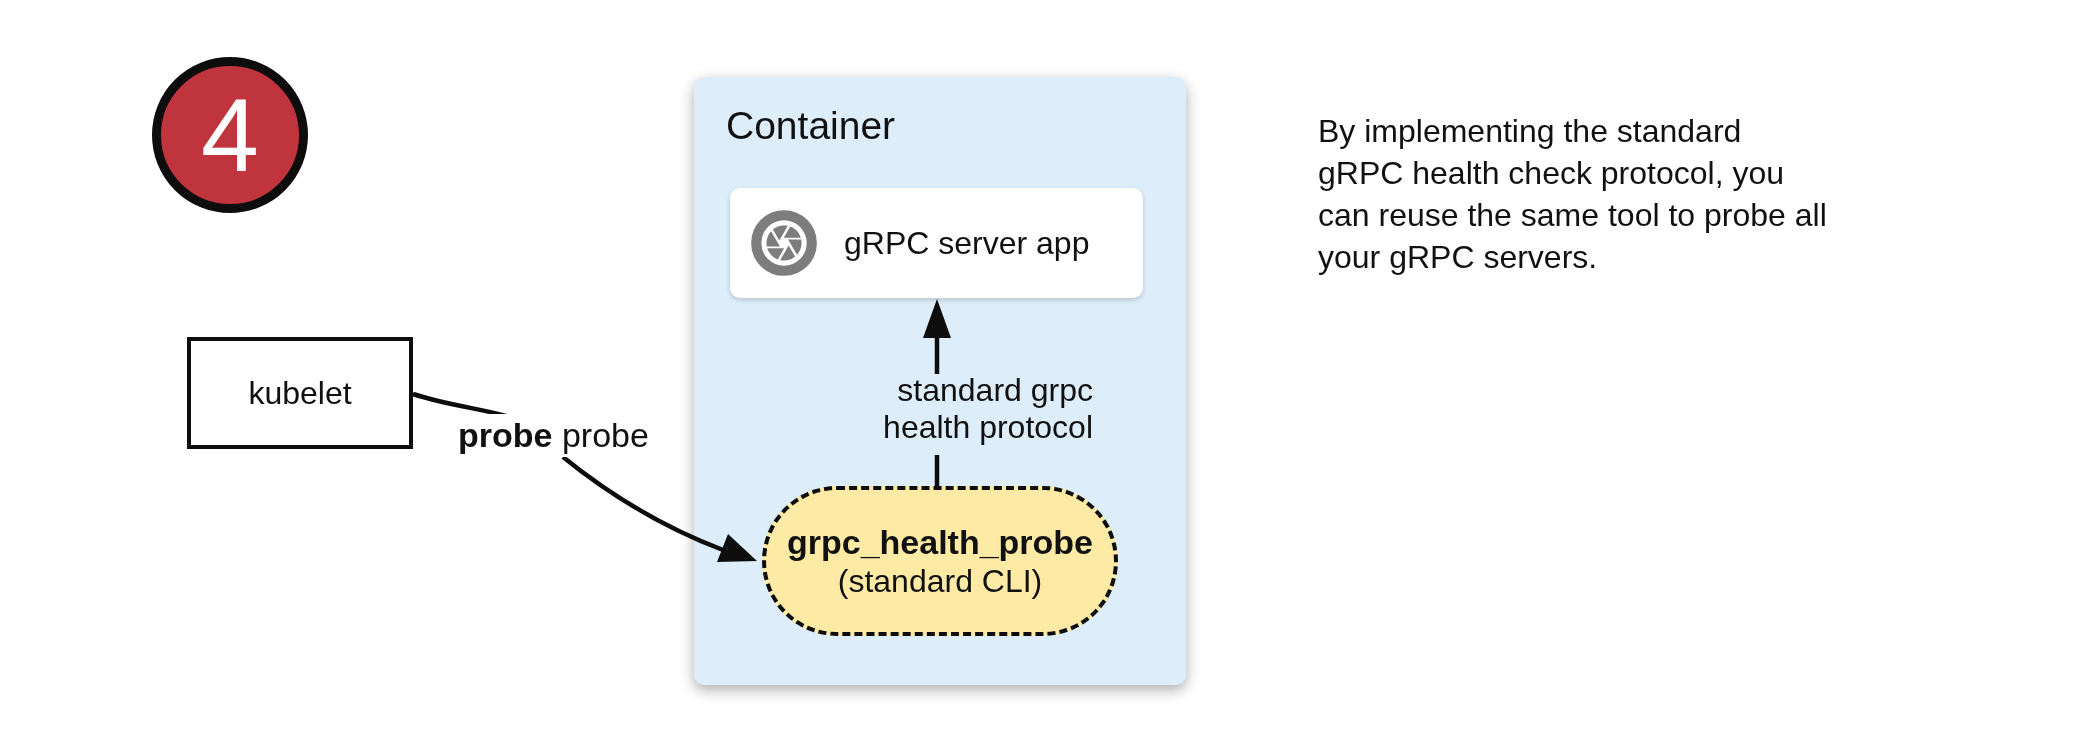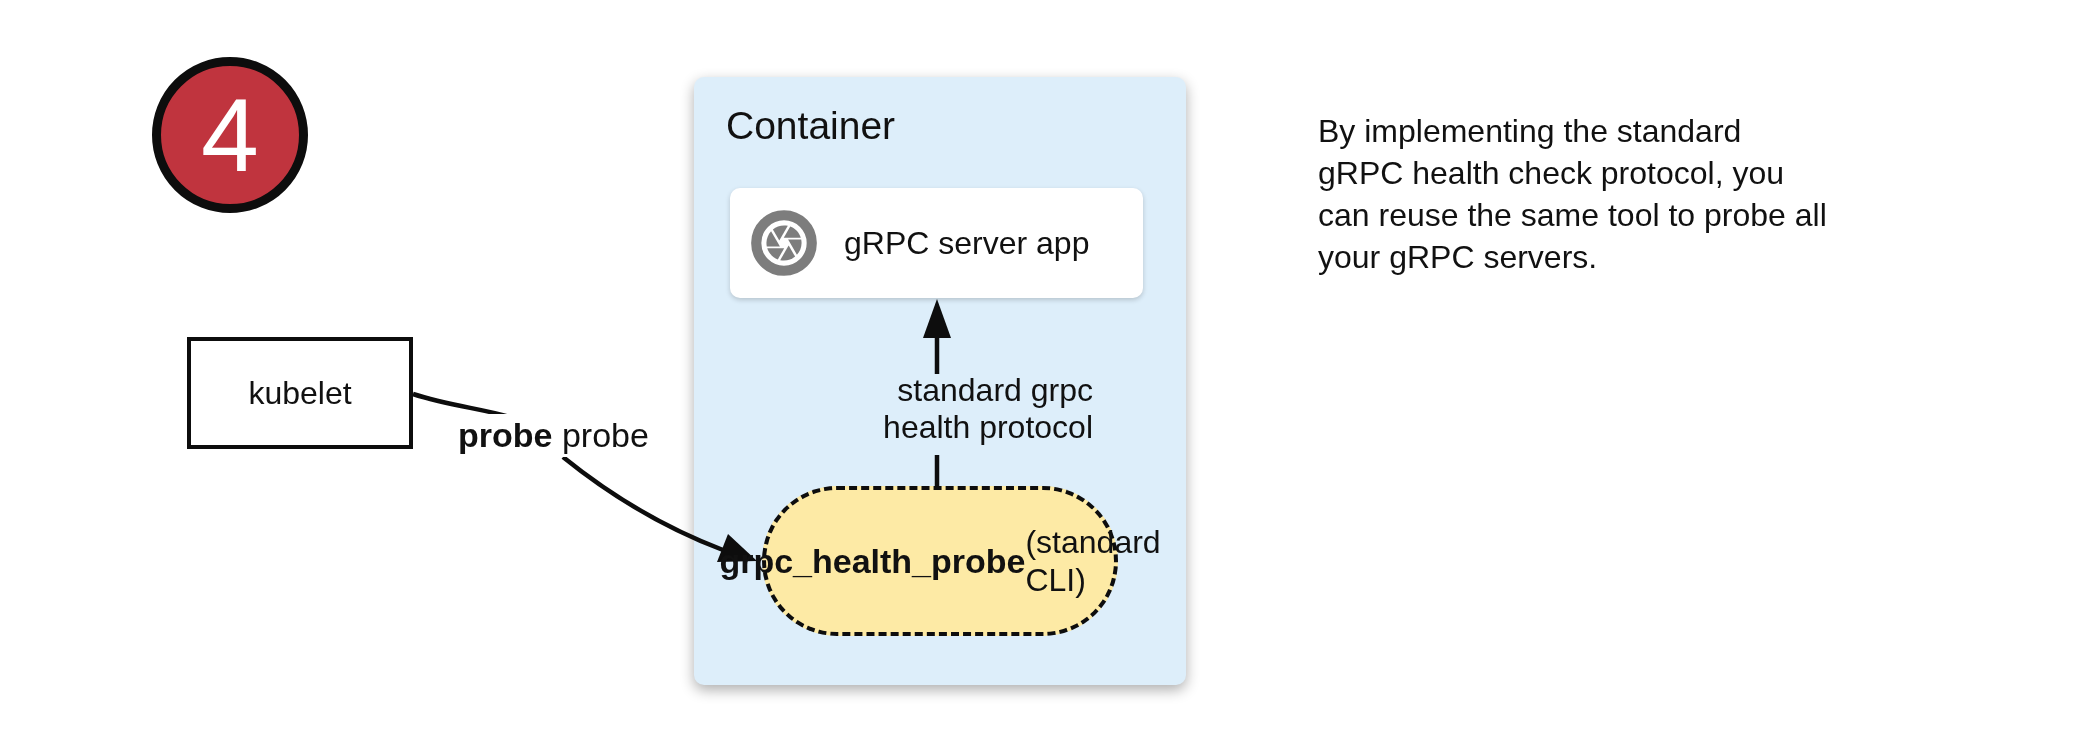--- a/index.html
+++ b/index.html
@@ -51,21 +51,21 @@
   
   .protocol-label{
     position:absolute;left:787px;top:372px;width:306px;
     text-align:right;font-size:32px;line-height:37px;
     white-space:pre-line;z-index:3;
   }
   
   .probe-pill{
     position:absolute;left:762px;top:486px;width:356px;height:150px;
     border:4px dashed #0d0d0d;border-radius:78px;box-sizing:border-box;
-    display:flex;flex-direction:row;align-items:center;justify-content:center;
+    display:flex;flex-direction:column;align-items:center;justify-content:center;
     z-index:3;
   }
   .probe-pill .nm{font-size:34px;font-weight:bold;line-height:40px;}
   .probe-pill .sub{font-size:32px;line-height:38px;}
   
   .note{
     position:absolute;left:1318px;top:110px;width:600px;
     font-size:32px;line-height:42px;white-space:pre-line;z-index:3;
   }
   .arrows{position:absolute;left:0;top:0;z-index:2;pointer-events:none;}

